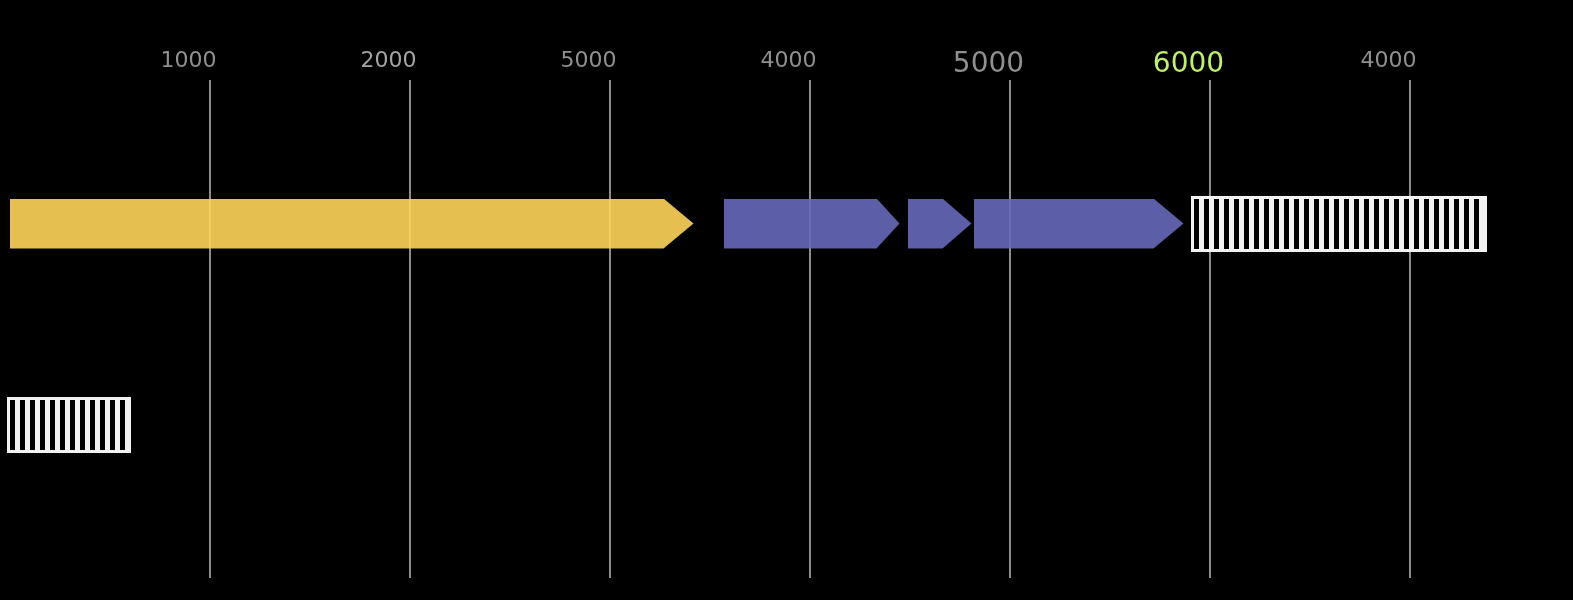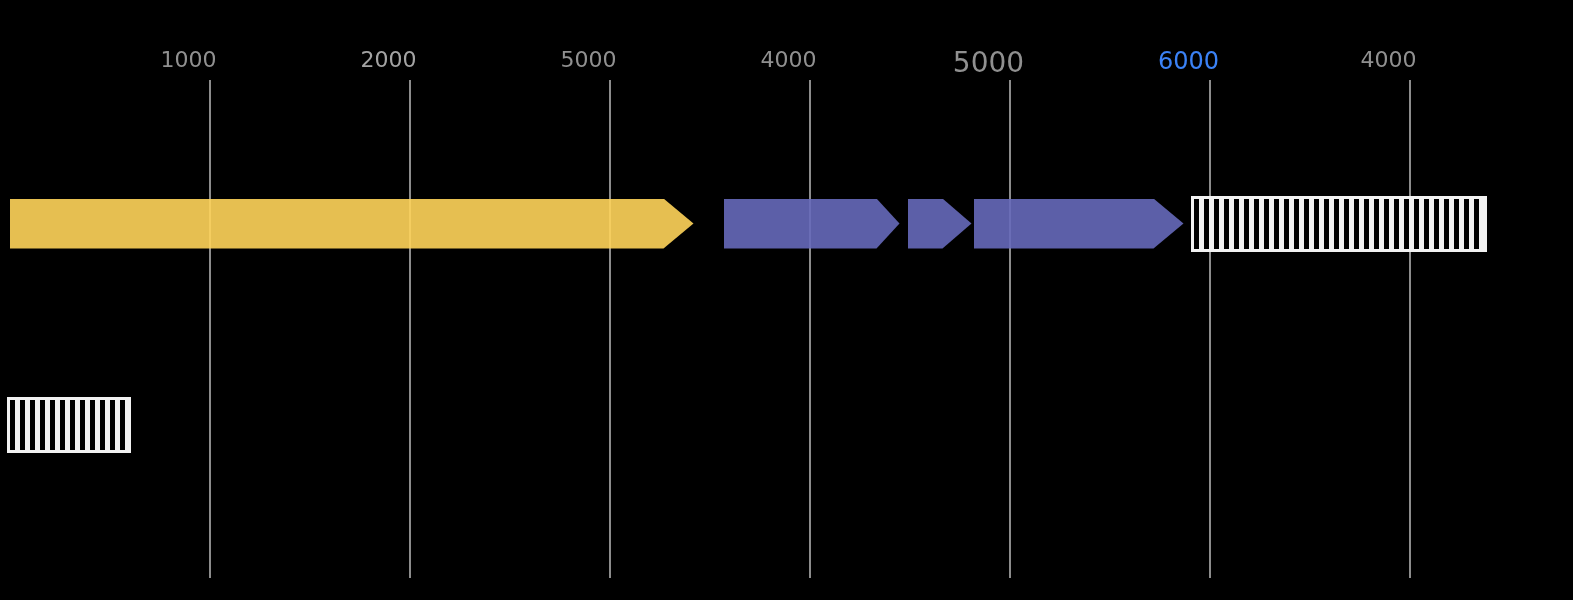--- a/index.html
+++ b/index.html
@@ -43,21 +43,21 @@
       <div class="gridline" style="left: 608.5px; top: 80px; height: 498px; background: rgb(140, 140, 140);"></div>
       <div class="gridline" style="left: 808.5px; top: 80px; height: 498px; background: rgb(140, 140, 140);"></div>
       <div class="gridline" style="left: 1008.5px; top: 80px; height: 498px; background: rgb(140, 140, 140);"></div>
       <div class="gridline" style="left: 1208.5px; top: 80px; height: 498px; background: rgb(140, 140, 140);"></div>
       <div class="gridline" style="left: 1408.5px; top: 80px; height: 498px; background: rgb(140, 140, 140);"></div>
       <div class="tick-label" style="left: 188.5px; top: 49px; color: rgb(144, 144, 144); font-size: 22px;">1000</div>
       <div class="tick-label" style="left: 388.5px; top: 49px; color: #a3a3a3; font-size: 22px;">2000</div>
       <div class="tick-label" style="left: 588.5px; top: 49px; color: rgb(144, 144, 144); font-size: 22px;">5000</div>
       <div class="tick-label" style="left: 788.5px; top: 49px; color: rgb(144, 144, 144); font-size: 22px;">4000</div>
       <div class="tick-label" style="left: 988.5px; top: 49px; color: rgb(144, 144, 144); font-size: 28px;">5000</div>
-      <div class="tick-label" style="left: 1188.5px; top: 49px; color: #3b82f6; font-size: 24px;">6000</div>
+      <div class="tick-label" style="left: 1188.5px; top: 49px; color: #bef264; font-size: 28px;">6000</div>
       <div class="tick-label" style="left: 1388.5px; top: 49px; color: rgb(144, 144, 144); font-size: 22px;">4000</div>
       <div class="feature feature-arrow" style="left: 9.5px; top: 198.5px; width: 684px; height: 50px; background: rgb(255, 212, 90); opacity: 0.9; clip-path: polygon(0px 0px, calc(100% - 30px) 0px, 100% 50%, calc(100% - 30px) 100%, 0px 100%);"></div>
       <div class="feature feature-arrow" style="left: 723.5px; top: 198.5px; width: 176px; height: 50px; background: rgb(102, 105, 186); opacity: 0.9; clip-path: polygon(0px 0px, calc(100% - 23px) 0px, 100% 50%, calc(100% - 23px) 100%, 0px 100%);"></div>
       <div class="feature feature-arrow" style="left: 907.5px; top: 198.5px; width: 64px; height: 50px; background: rgb(102, 105, 186); opacity: 0.9; clip-path: polygon(0px 0px, calc(100% - 29px) 0px, 100% 50%, calc(100% - 29px) 100%, 0px 100%);"></div>
       <div class="feature feature-arrow" style="left: 973.5px; top: 198.5px; width: 210px; height: 50px; background: rgb(102, 105, 186); opacity: 0.9; clip-path: polygon(0px 0px, calc(100% - 30px) 0px, 100% 50%, calc(100% - 30px) 100%, 0px 100%);"></div>
       <div class="feature feature-hatched" style="left: 1190.5px; top: 195.5px; width: 290px; height: 50px; border-width: 3px; border-color: rgb(242, 242, 242); background: repeating-linear-gradient(90deg, rgb(0, 0, 0) 0px, rgb(0, 0, 0) 5px, rgb(242, 242, 242) 5px, rgb(242, 242, 242) 10px);"></div>
       <div class="feature feature-hatched" style="left: 6.5px; top: 397px; width: 118px; height: 50px; border-width: 3px; border-color: rgb(242, 242, 242); background: repeating-linear-gradient(90deg, rgb(0, 0, 0) 0px, rgb(0, 0, 0) 5px, rgb(242, 242, 242) 5px, rgb(242, 242, 242) 10px);"></div>
     </div>
 </div>
 

